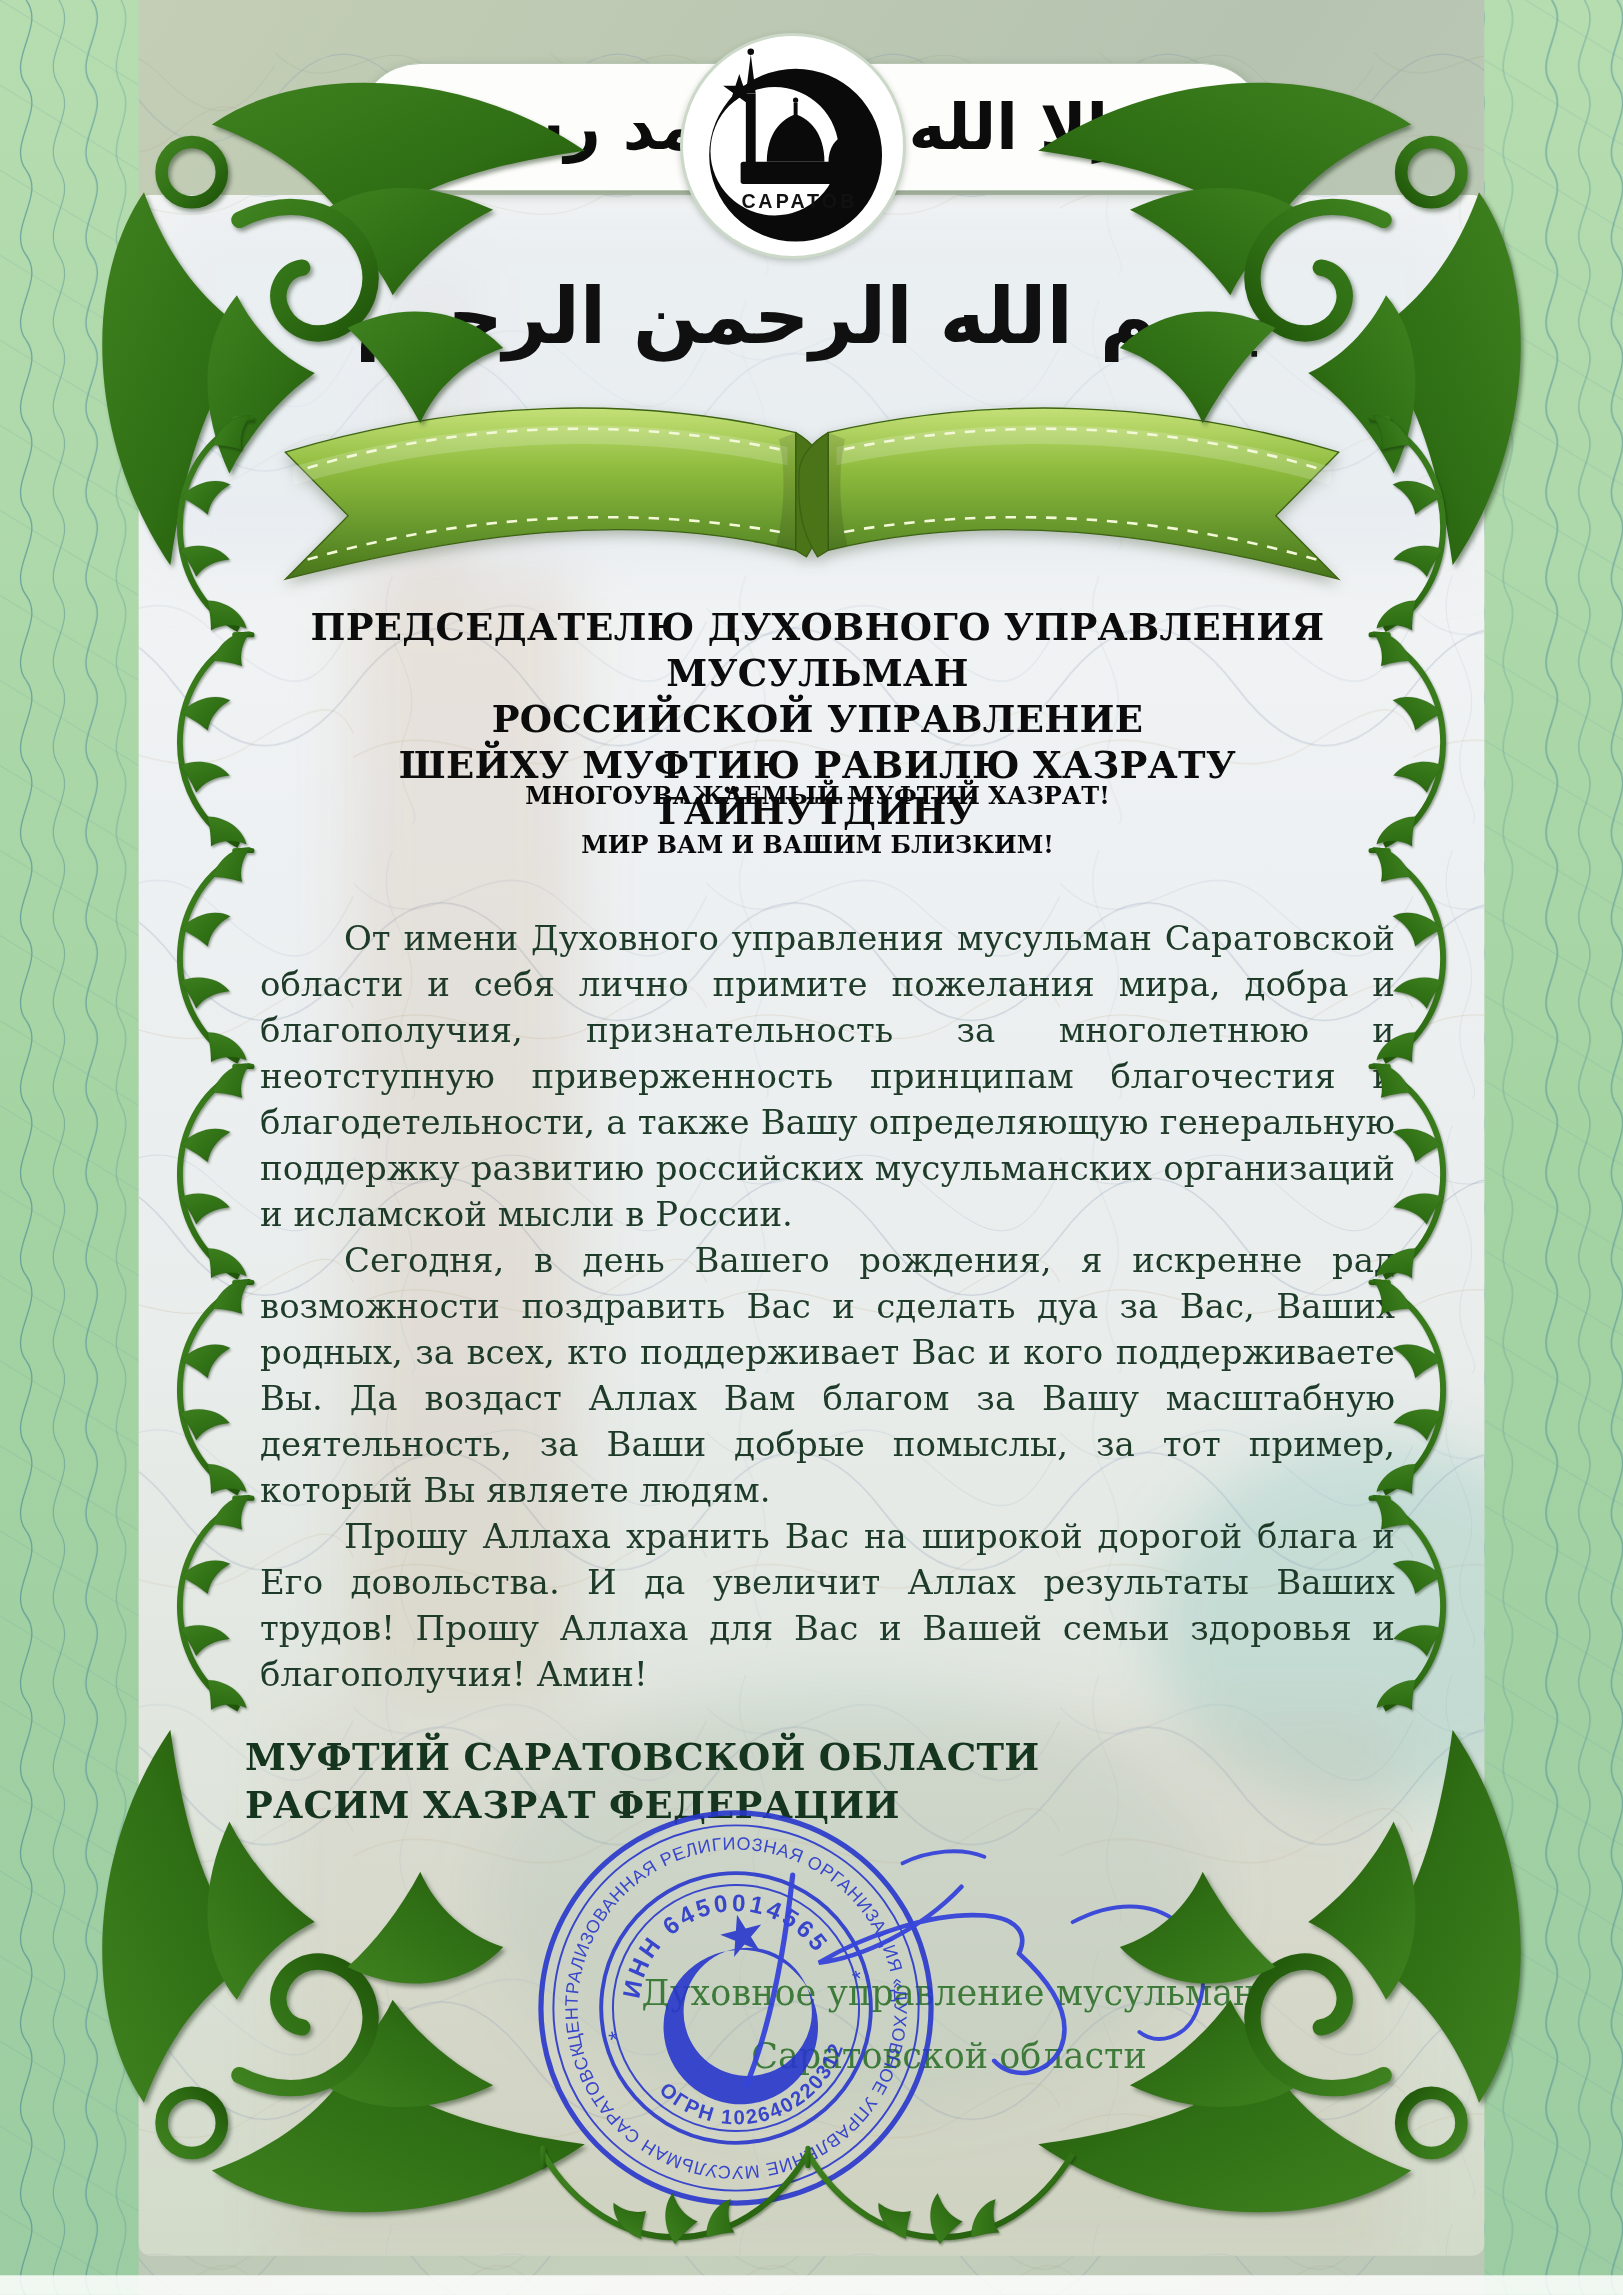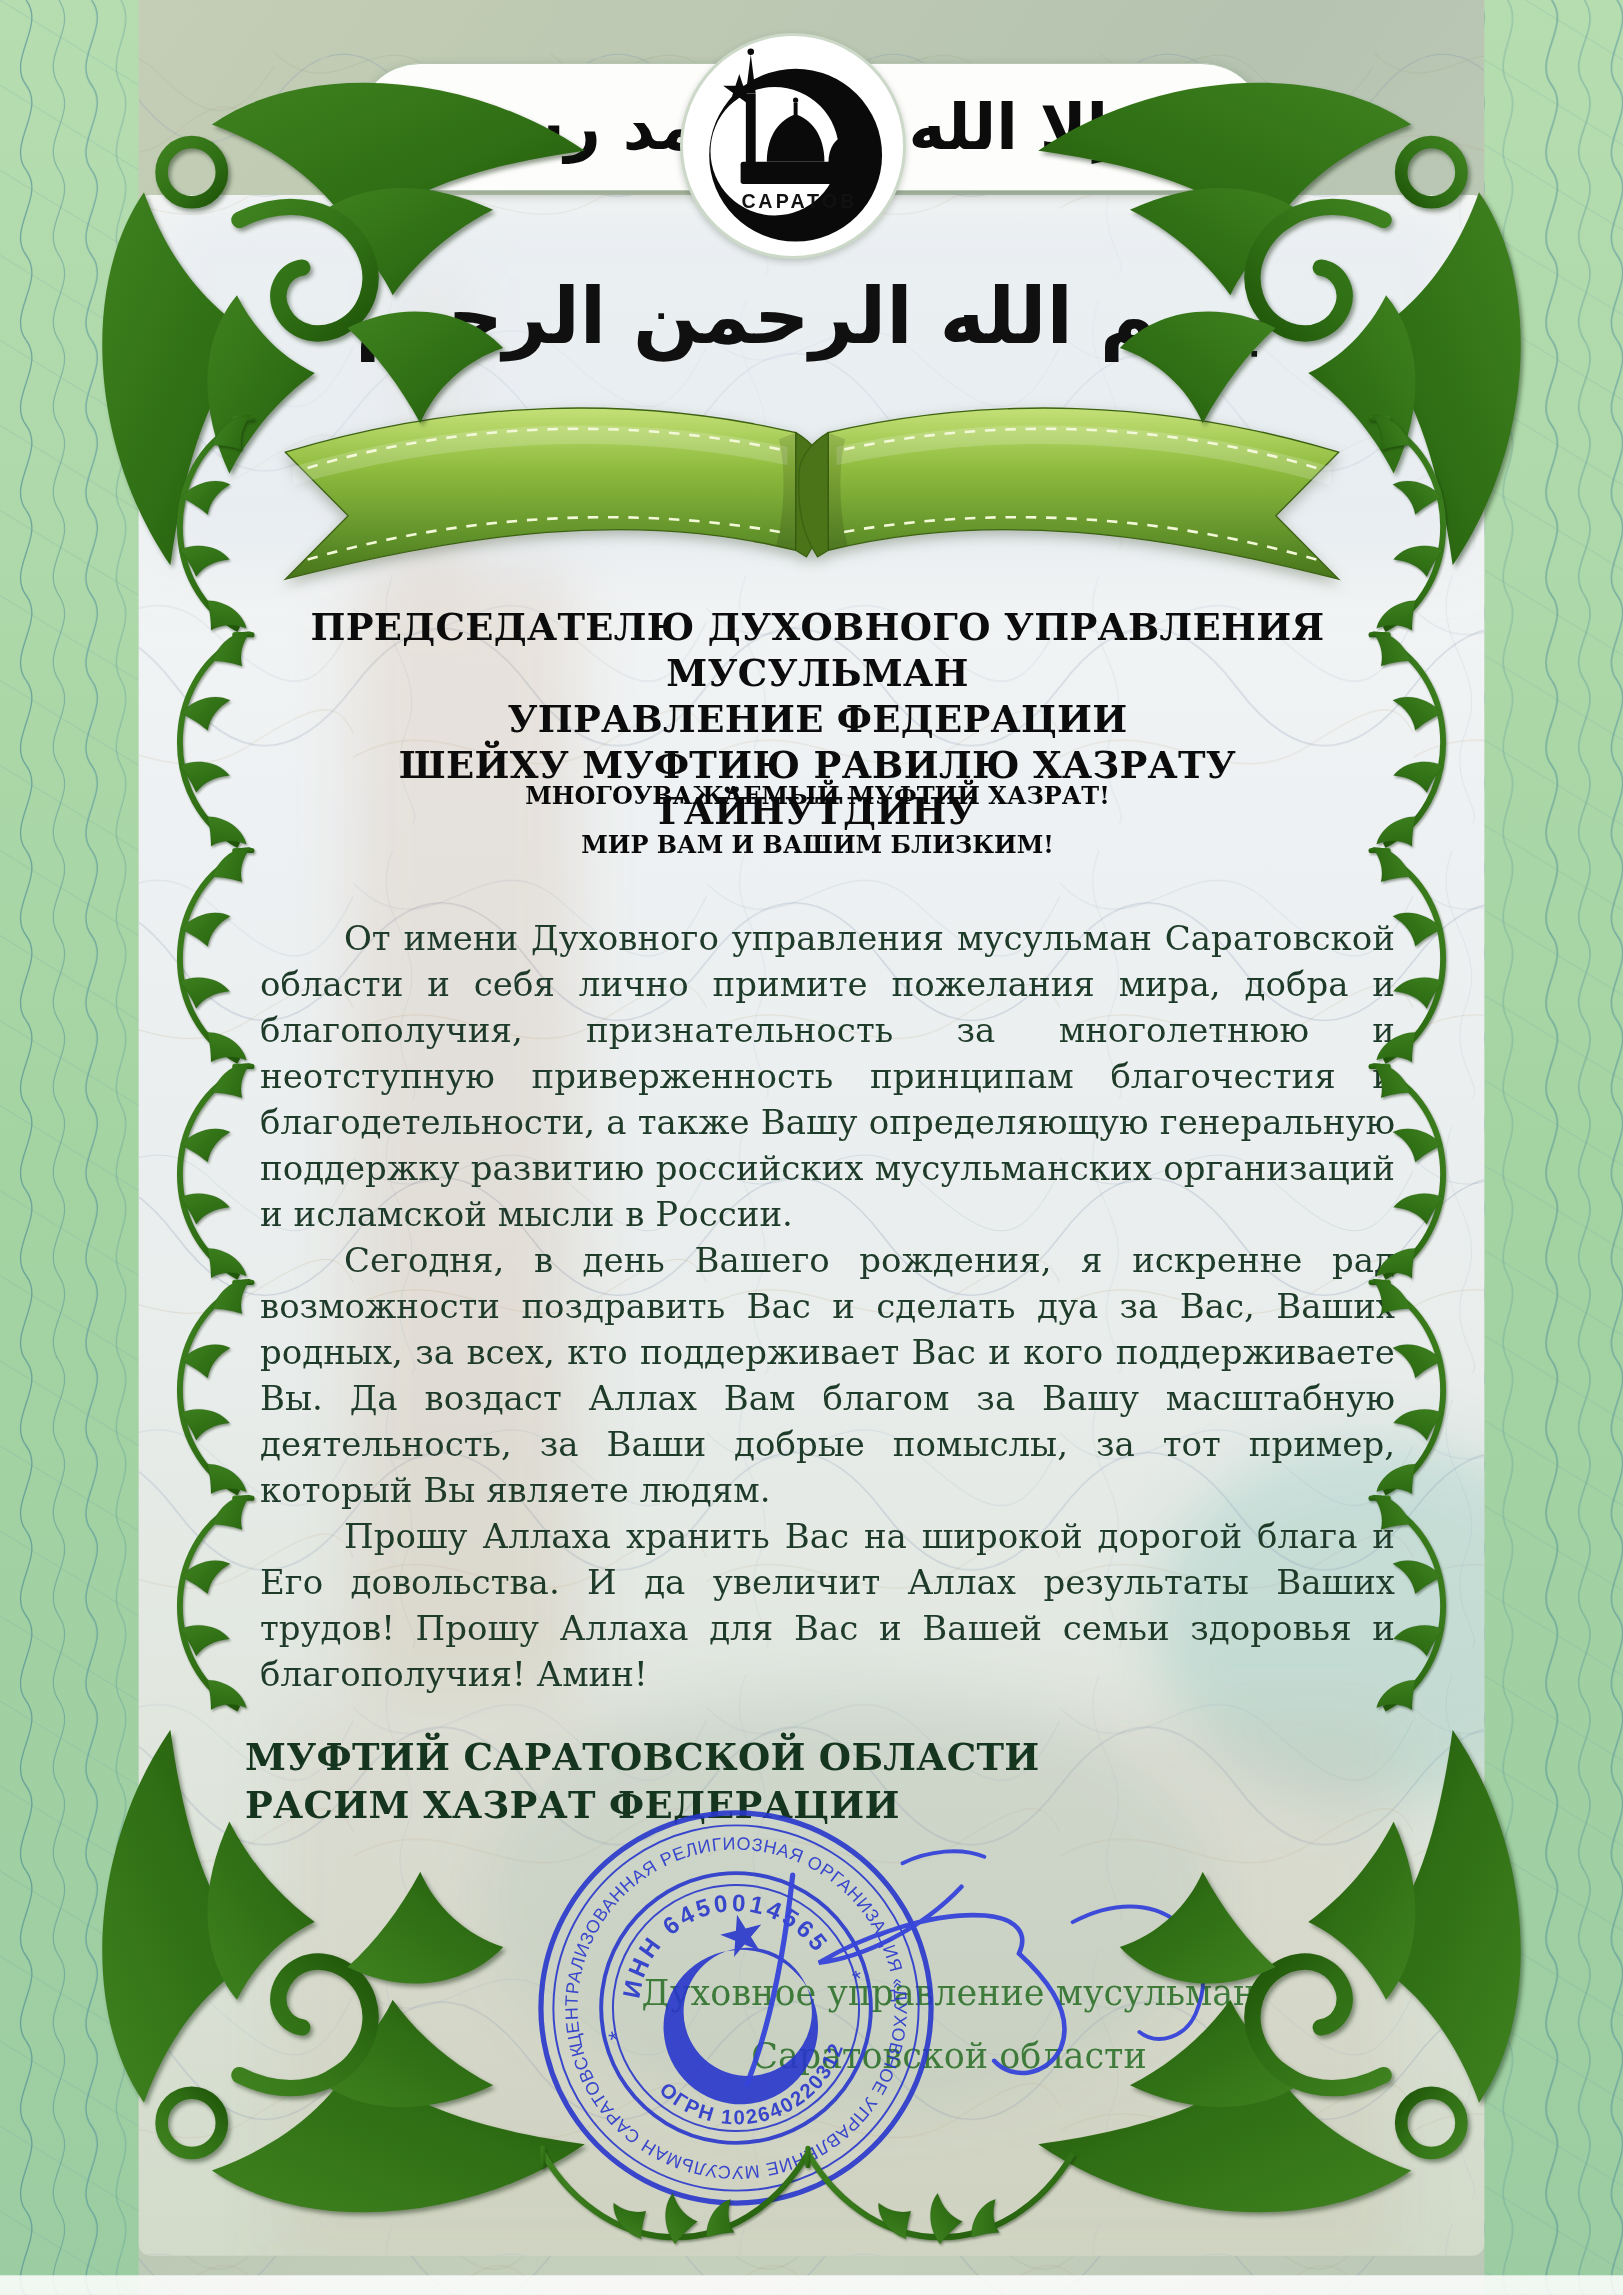--- a/index.html
+++ b/index.html
@@ -179,21 +179,21 @@
         <path d="M 808,78 C 834,94 848,112 852,134 C 856,198 846,234 824,268 L 808,258 Z" fill="#4a7417" stroke="#3c6212" stroke-width="2"></path>
         <path d="M 808,78 L 808,258 L 778,250 C 792,196 792,130 782,88 Z" fill="#000000" opacity=".12"></path>
       </g>
     </defs>
     <use href="#ribHalf"></use>
     <use href="#ribHalf" transform="translate(1665,0) scale(-1,1)"></use>
   </svg>
 
   <div id="recipient" class="abs">
     <div>ПРЕДСЕДАТЕЛЮ ДУХОВНОГО УПРАВЛЕНИЯ МУСУЛЬМАН</div>
-    <div>УПРАВЛЕНИЕ ФЕДЕРАЦИИ</div>
+    <div>РОССИЙСКОЙ УПРАВЛЕНИЕ</div>
     <div>ШЕЙХУ МУФТИЮ РАВИЛЮ ХАЗРАТУ ГАЙНУТДИНУ</div>
   </div>
 
   <div id="salutation" class="abs">
     <div>МНОГОУВАЖАЕМЫЙ МУФТИЙ ХАЗРАТ!</div>
     <div>МИР ВАМ И ВАШИМ БЛИЗКИМ!</div>
   </div>
 
   <div id="bodytext" class="abs">
     <p>От имени Духовного управления мусульман Саратовской области и себя лично примите пожелания мира, добра и благополучия, признательность за многолетнюю и неотступную приверженность принципам благочестия и благодетельности, а также Вашу определяющую генеральную поддержку развитию российских мусульманских организаций и исламской мысли в России.</p>

